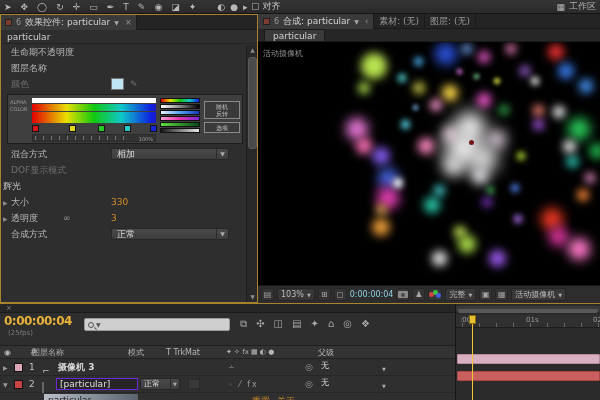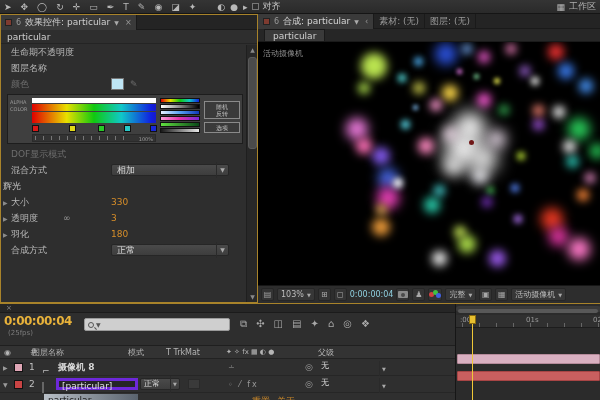--- a/index.html
+++ b/index.html
@@ -99,21 +99,21 @@
   .cti{position:absolute;left:16px;top:11px;bottom:0;width:1px;background:#f0c838;z-index:9;}
   .cti .handle{position:absolute;left:-3px;top:0;width:7px;height:9px;background:#e8c030;border:1px solid #8a6c10;}
   .tl-header{position:relative;height:13px;background:#333;border-bottom:1px solid #222;color:#b5b5b5;font-size:8px;line-height:13px;}
   .tl-header span{position:absolute;}
   .tl-row{position:relative;height:17px;border-bottom:1px solid #262626;background:#2f2f2f;line-height:17px;}
   .tl-row .exp{position:absolute;left:3px;color:#9a9a9a;font-size:6px;}
   .tl-row .lab{position:absolute;left:14px;top:4px;width:9px;height:9px;border:1px solid #111;}
   .tl-row .lnum{position:absolute;left:29px;color:#c0c0c0;}
   .tl-row .licon{position:absolute;left:42px;top:4px;}
   .tl-row .lname{position:absolute;left:58px;color:#d8d8d8;white-space:nowrap;}
-  .namebox{position:absolute;left:56px;top:2px;width:82px;height:12px;background:#252525;border:3px solid #6d28d9;color:#e0e0e0;line-height:11px;padding-left:3px;}
+  .namebox{position:absolute;left:56px;top:2px;width:82px;height:12px;background:#252525;border:1px solid #6d28d9;color:#e0e0e0;line-height:11px;padding-left:3px;}
   .modedd{position:absolute;left:140px;top:2px;width:40px;height:12px;}
   .modedd .dd2{width:40px;height:12px;background:linear-gradient(#4a4a4a,#3d3d3d);border:1px solid #262626;border-radius:2px;display:flex;align-items:center;}
   .dd2 .ddtext{flex:1;padding-left:3px;color:#dcdcdc;font-size:8px;line-height:10px;}
   .dd2 .ddcaret{width:9px;text-align:center;border-left:1px solid #2a2a2a;color:#aaa;font-size:5px;}
   .trkbox{position:absolute;left:188px;top:3px;width:12px;height:10px;background:#3a3a3a;border:1px solid #2a2a2a;}
   .sw-glyphs{position:absolute;left:228px;color:#9a9a9a;font-size:8px;letter-spacing:2px;}
   .pwhip{position:absolute;left:305px;color:#9a9a9a;}
   .parentdd{position:absolute;left:318px;top:2px;width:70px;height:12px;}
   .thumbbox{width:13px;height:10px;background:#000;border:1px solid #666;}
   .camglyph{color:#bdbdbd;font-size:9px;}
@@ -208,47 +208,42 @@
               <div class="gpre" style="background: linear-gradient(90deg, rgb(96, 224, 64), rgb(10, 72, 24));"></div>
               <div class="gpre" style="background: linear-gradient(90deg, rgb(24, 24, 24), rgb(232, 232, 232));"></div>
             </div>
             <div class="gbtns">
               <div class="gbtn">随机<br>反转</div>
               <div class="gbtn">选项</div>
             </div>
           </div>
         </div>
         <div class="fx-row">
-          <span class="lbl dim">DOF显示模式</span>
-        </div>
-        <div class="fx-row">
           <span class="lbl">混合方式</span>
           <div class="dd">
             <span class="ddtext">相加</span>
             <span class="ddcaret">▼</span>
           </div>
         </div>
+        <div class="fx-row">
+          <span class="lbl dim">DOF显示模式</span>
+        </div>
         <div class="fx-row fx-group">
           <span class="lbl">辉光</span>
         </div>
         <div class="fx-row">
           <span class="tw">▶</span>
           <span class="lbl">大小</span>
           <span class="val">330</span>
         </div>
         <div class="fx-row">
           <span class="tw">▶</span>
           <span class="lbl">透明度</span>
           <span class="chain">∞</span>
           <span class="val">3</span>
-        </div>
-        <div class="fx-row">
-          <span class="tw">▶</span>
-          <span class="lbl">羽化</span>
-          <span class="val">180</span>
         </div>
         <div class="fx-row">
           <span class="lbl">合成方式</span>
           <div class="dd">
             <span class="ddtext">正常</span>
             <span class="ddcaret">▼</span>
           </div>
         </div>
       </div>
     <div class="fx-scroll">
@@ -404,21 +399,21 @@
       <span style="left:166px">T TrkMat</span>
       <span style="left:226px;font-size:7px">✦ ✧ fx ▦ ◐ ●</span>
       <span style="left:318px">父级</span>
     </div>
     <div id="tlrows">
         <div class="tl-row">
           <span class="exp">▶</span>
           <span class="lab" style="background: rgb(223, 166, 182);"></span>
           <span class="lnum">1</span>
           <span class="licon camglyph">⌐</span>
-          <span class="lname" style="font-weight: bold;">摄像机 8</span>
+          <span class="lname" style="font-weight: bold;">摄像机 3</span>
           <span class="sw-glyphs">∸</span>
           <span class="pwhip">◎</span>
           <span class="parentdd">
             <span class="dd2" style="width: 70px; display: flex;">
               <span class="ddtext">无</span>
               <span class="ddcaret">▼</span>
             </span>
           </span>
         </div>
         <div class="tl-row">

